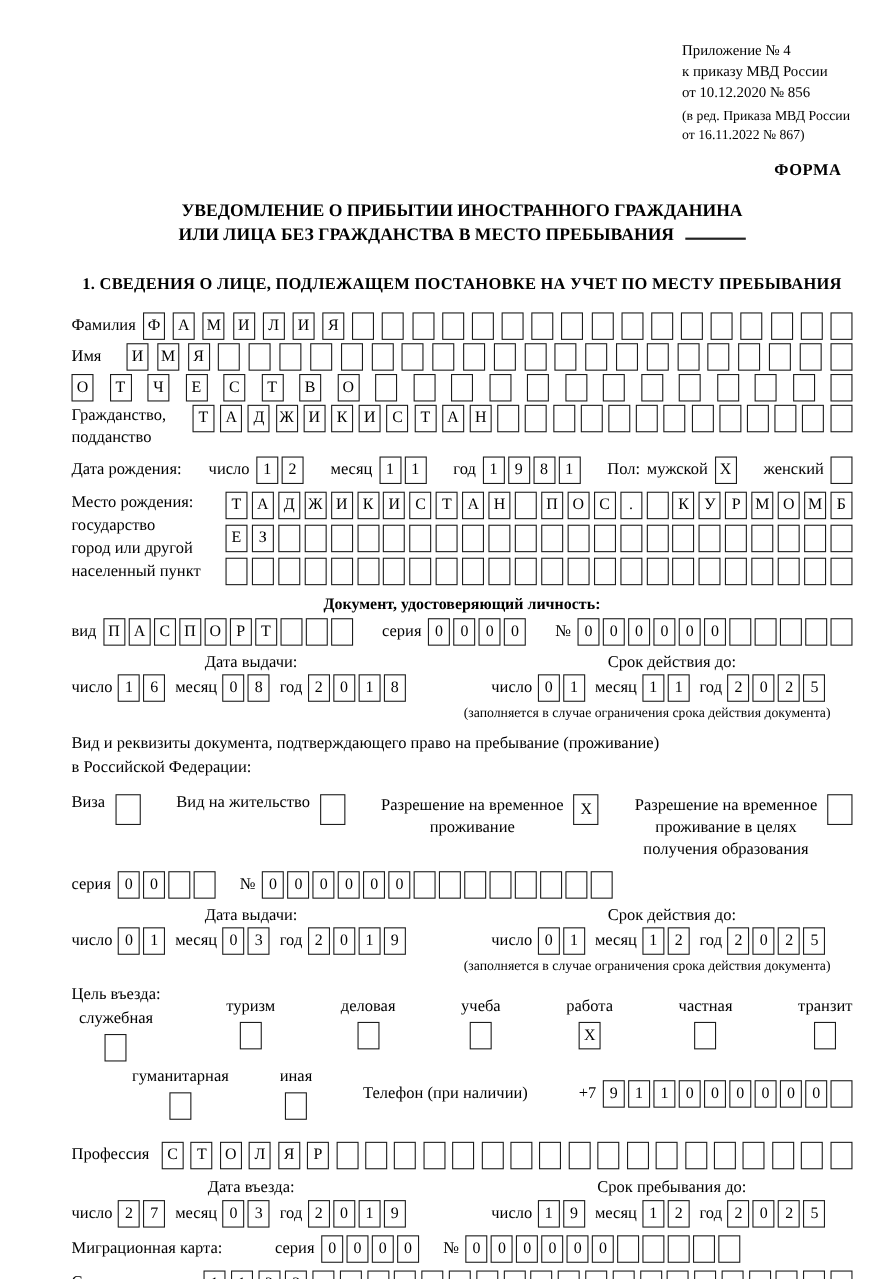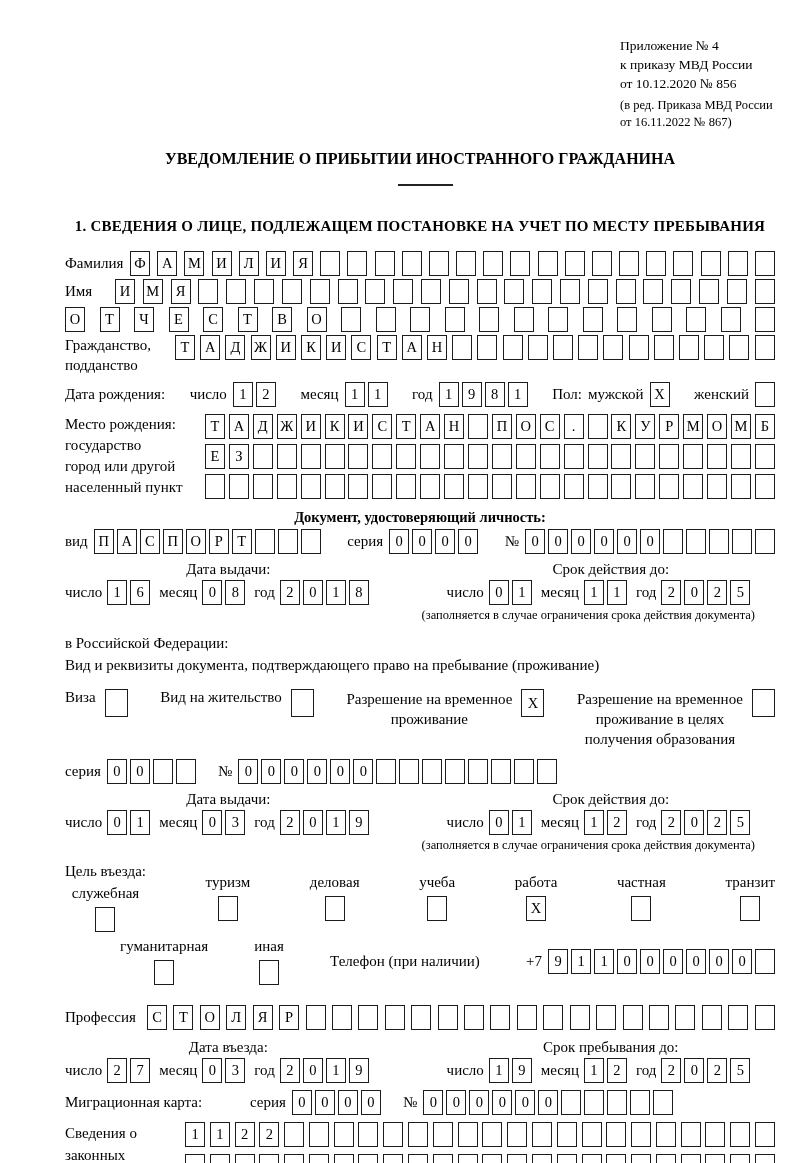--- a/index.html
+++ b/index.html
@@ -54,24 +54,25 @@
 <div class="page">
 
   <div class="appendix">
     <div>Приложение № 4</div>
     <div>к приказу МВД России</div>
     <div>от 10.12.2020 № 856</div>
     <div class="small gap">(в ред. Приказа МВД России</div>
     <div class="small">от 16.11.2022 № 867)</div>
   </div>
 
+  <div class="forma">ФОРМА</div>
 
   <div class="title">
     <div>УВЕДОМЛЕНИЕ О ПРИБЫТИИ ИНОСТРАННОГО ГРАЖДАНИНА</div>
-    <div><span class="blank"></span></div>
+    <div><span>ИЛИ ЛИЦА БЕЗ ГРАЖДАНСТВА В МЕСТО ПРЕБЫВАНИЯ</span><span class="blank"></span></div>
   </div>
 
   <div class="section-title">1. СВЕДЕНИЯ О ЛИЦЕ, ПОДЛЕЖАЩЕМ ПОСТАНОВКЕ НА УЧЕТ ПО МЕСТУ ПРЕБЫВАНИЯ</div>
 
   <div class="frow" style="margin-top:16px">
     <span class="lbl" style="width:65px">Фамилия</span>
     <span class="cellrow spread">
         <span class="cell">Ф</span>
         <span class="cell">А</span>
         <span class="cell">М</span>
@@ -416,22 +417,22 @@
               <span class="cell">2</span>
               <span class="cell">5</span>
             </span>
           </span>
       </div>
       <div class="note">(заполняется в случае ограничения срока действия документа)</div>
     </div>
   </div>
 
   <div class="intro">
+    <div>Вид и реквизиты документа, подтверждающего право на пребывание (проживание)</div>
     <div>в Российской Федерации:</div>
-    <div>Вид и реквизиты документа, подтверждающего право на пребывание (проживание)</div>
   </div>
 
   <div class="opts">
     <span class="opt">
       <span class="lbl">Виза</span>
       <span class="cellrow cbox">
           <span class="cell"></span>
         </span>
     </span>
     <span class="opt">

